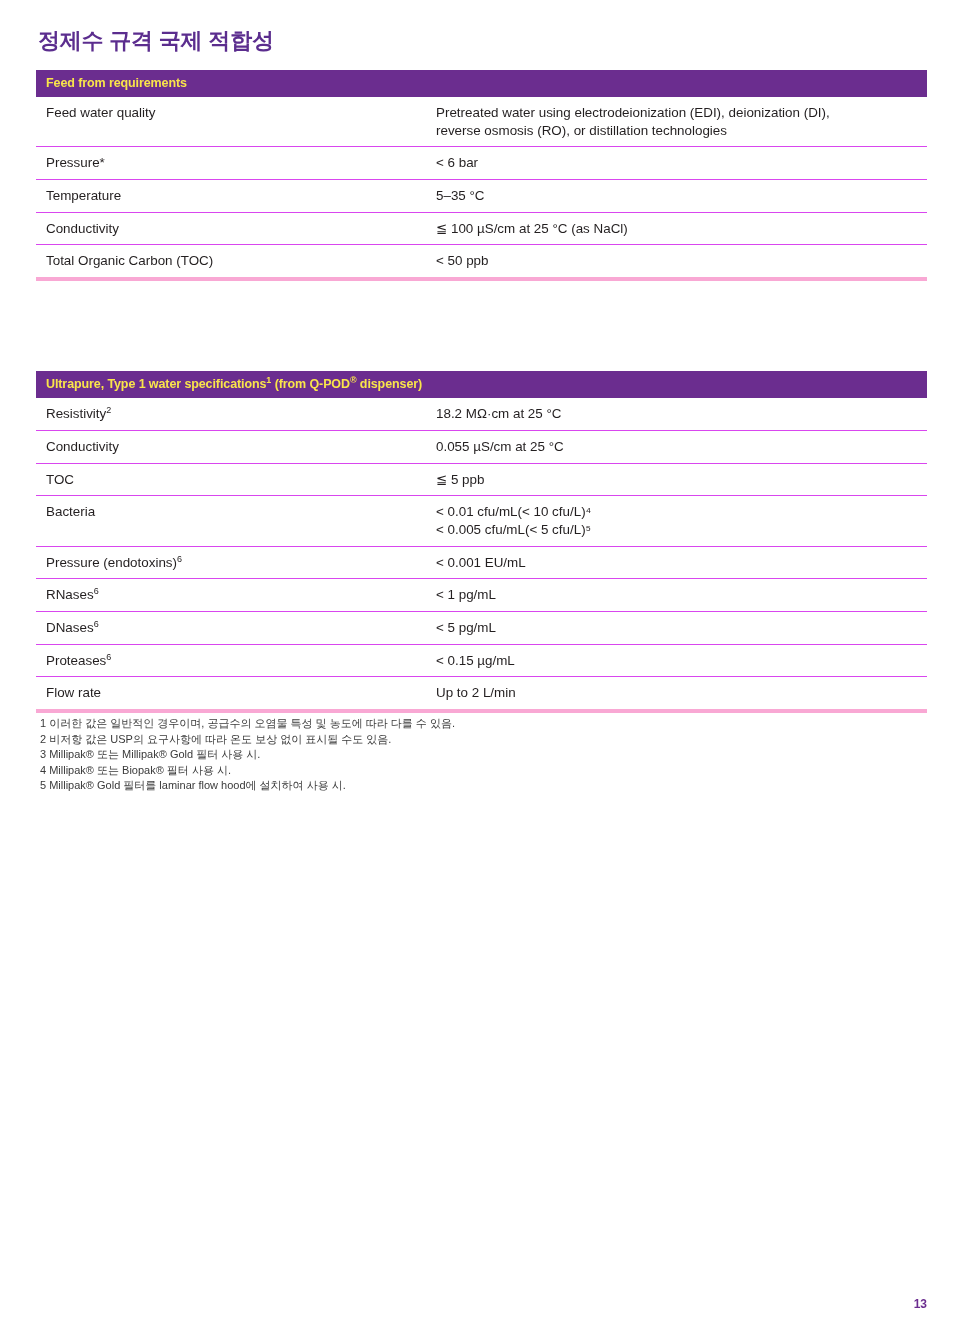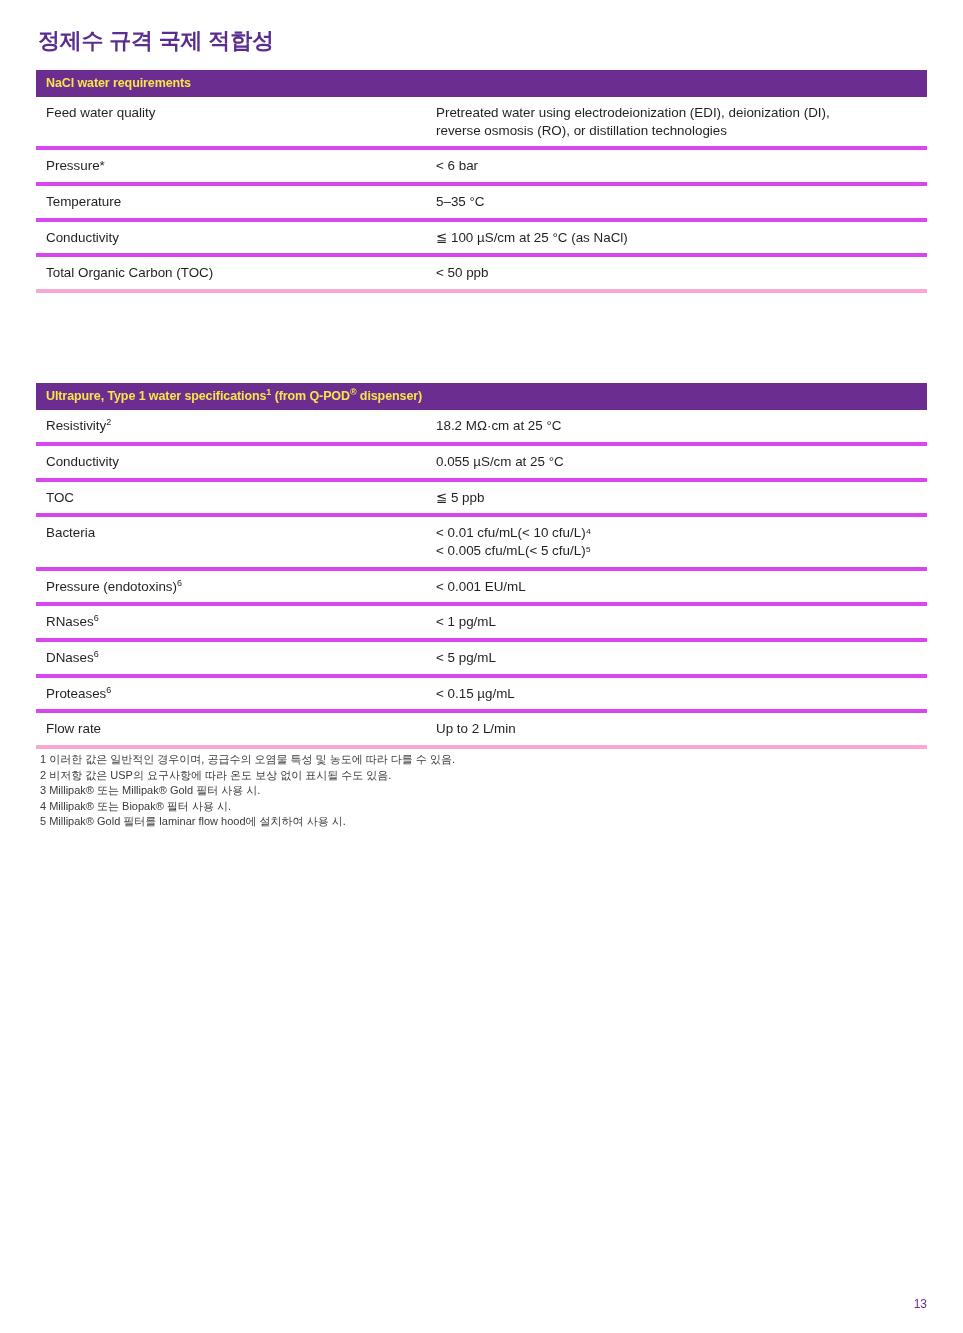--- a/index.html
+++ b/index.html
@@ -37,21 +37,21 @@
   .spec-table .hdr-row th {
     background: #6b2d8f;
     color: #f9e54a;
     font-size: 12.5px;
     font-weight: bold;
     text-align: left;
     padding: 6px 10px 7px 10px;
     letter-spacing: -0.1px;
   }
   .spec-table td {
-    border-bottom: 4px solid #d946ef;
+    border-bottom: 1px solid #d946ef;
     font-size: 13.4px;
     padding: 7px 10px 7px 10px;
     vertical-align: top;
     line-height: 1.32;
   }
   .spec-table tr:last-child td {
     border-bottom: 4px solid #f9a8d4;
   }
   .col-label { width: 390px; }
   .col-value { width: 501px; }
@@ -78,40 +78,40 @@
     font-size: 11px;
     color: #3a3a3a;
     line-height: 1.42;
   }
   .footnotes div { white-space: pre; }
   .page-number {
     position: absolute;
     right: 36px;
     bottom: 22px;
     font-size: 12px;
-    font-weight: normal;
+    font-weight: bold;
     color: #6b2d8f;
   }
   .value-multiline { white-space: pre-line; }
 </style>
 </head>
 <body>
 
 <div class="page">
 
   <h1 class="page-title">정제수 규격 국제 적합성</h1>
 
   <table class="spec-table">
     <colgroup>
         <col class="col-label">
         <col class="col-value">
       </colgroup>
     <tbody>
       <tr class="hdr-row">
-        <th colspan="2">NaCl water requirements</th>
+        <th colspan="2">Feed from requirements</th>
       </tr>
       <tr>
         <td>Feed water quality</td>
         <td class="value-multiline">Pretreated water using electrodeionization (EDI), deionization (DI),
 reverse osmosis (RO), or distillation technologies</td>
       </tr>
       <tr>
         <td>Pressure*</td>
         <td>&lt; 6 bar</td>
       </tr>

